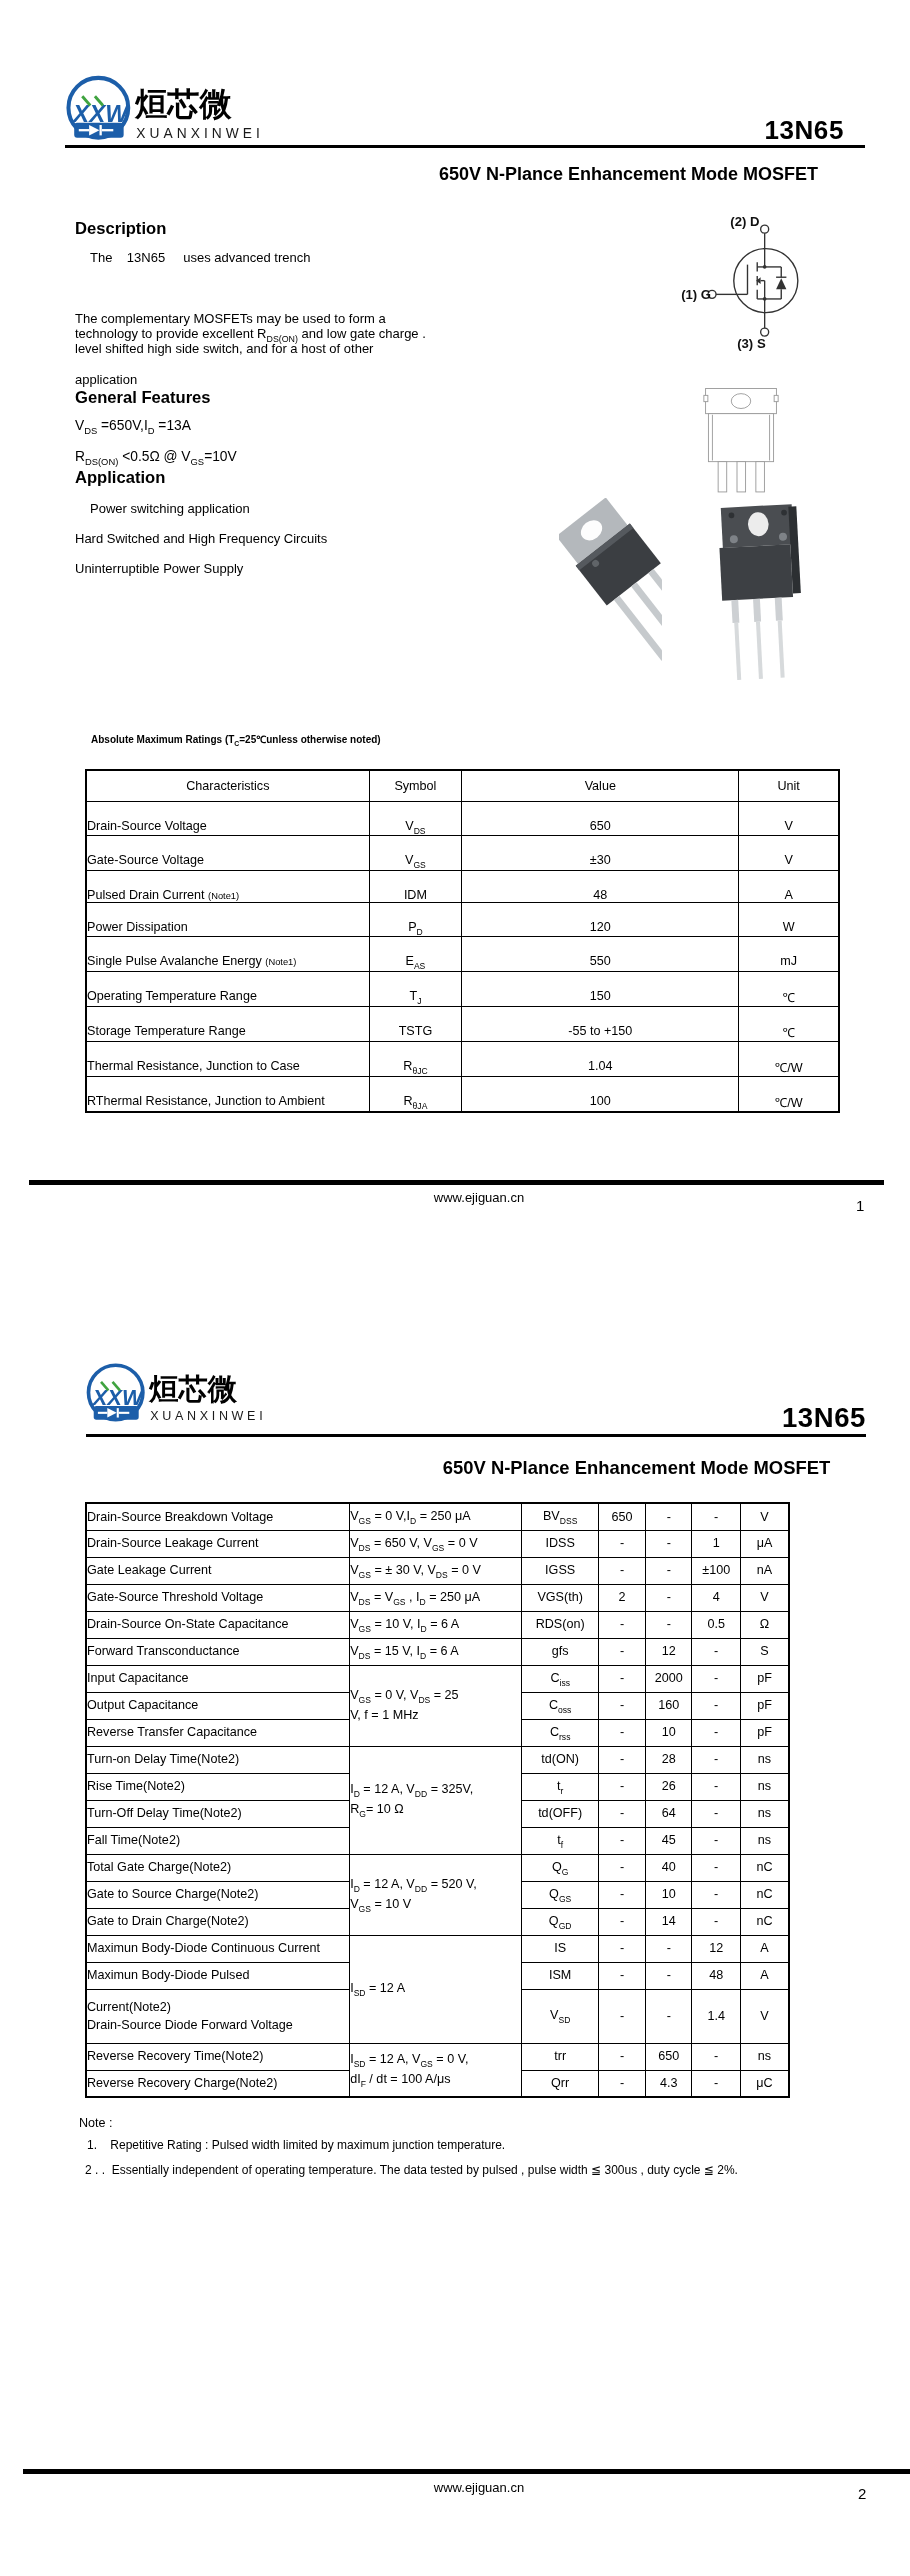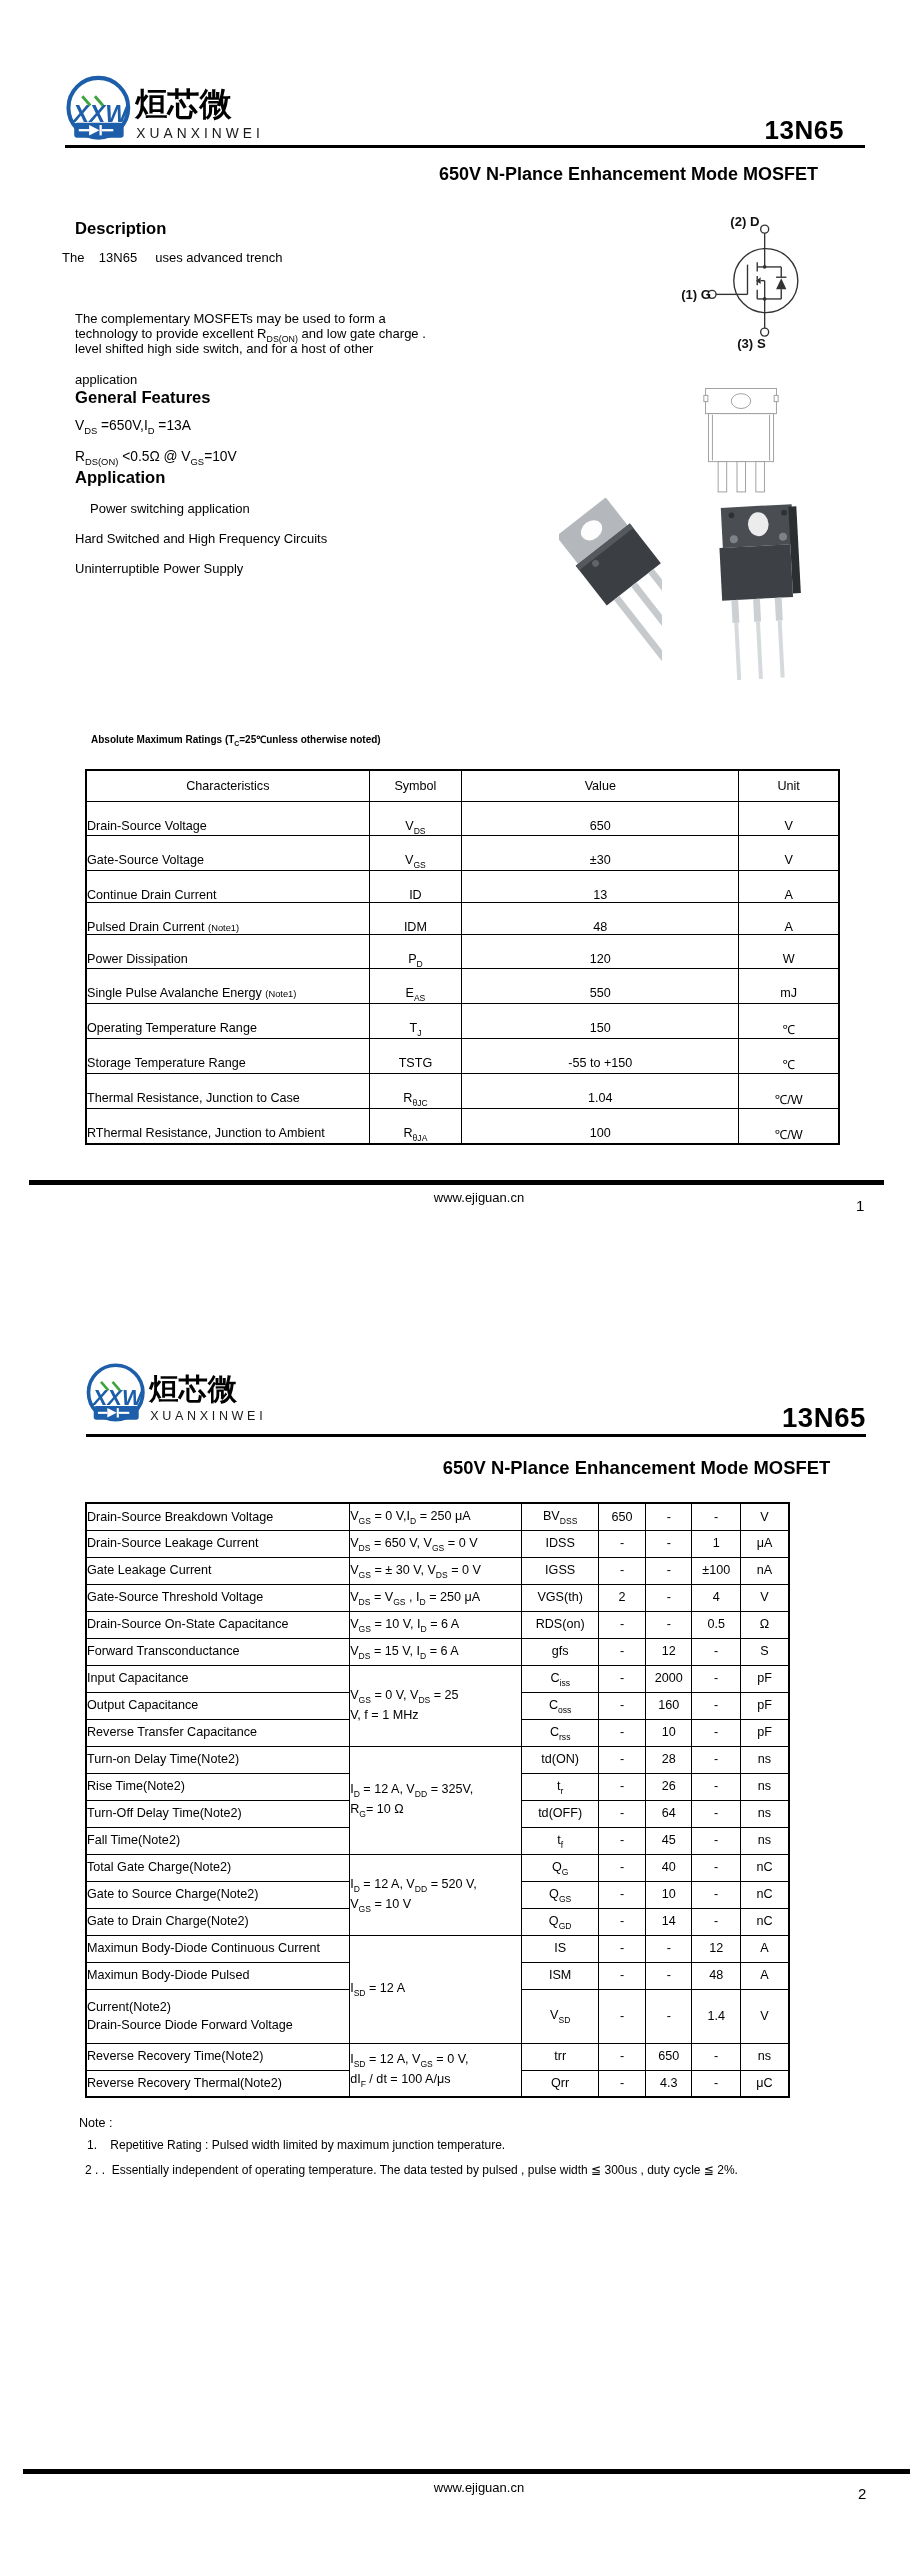--- a/index.html
+++ b/index.html
@@ -52,21 +52,21 @@
       <line x1="64" y1="101" x2="84" y2="101" stroke="#fff" stroke-width="4"></line>
       <text x="122" y="74" font-size="56" font-weight="bold" fill="#000">烜芯微</text>
       <text x="124" y="114" font-size="24" letter-spacing="7" fill="#1a1a1a">XUANXINWEI</text>
     </svg>
 
     <div class="partno" style="left:631px;top:115px;width:213px;font-size:26px;">13N65</div>
     <div class="rule" style="left:65px;top:145px;width:800px;height:2.9px;"></div>
     <div class="subtitle" style="left:402px;top:164px;width:453px;font-size:18px;">650V N-Plance Enhancement Mode MOSFET</div>
 
     <div class="h1" style="left:75px;top:219px;">Description</div>
-    <div class="bodyline pre" style="left:62px;top:250px;">The    13N65     uses advanced trench</div>
+    <div class="bodyline pre" style="left:90px;top:250px;">The    13N65     uses advanced trench</div>
     <div class="bodyline pre" style="left:75px;top:281px;margin-top:45px;">technology to provide excellent R<sub>DS(ON)</sub> and low gate charge .</div>
     <div class="bodyline pre" style="left:75px;top:311px;">The complementary MOSFETs may be used to form a</div>
     <div class="bodyline pre" style="left:75px;top:341px;">level shifted high side switch, and for a host of other</div>
     <div class="bodyline pre" style="left:75px;top:372px;">application</div>
 
     <div class="h1" style="left:75px;top:388px;">General Features</div>
     <div class="gfline pre" style="left:75px;top:418px;">V<sub>DS</sub> =650V,I<sub>D</sub> =13A</div>
     <div class="gfline pre" style="left:75px;top:449px;">R<sub>DS(ON)</sub> &lt;0.5Ω @ V<sub>GS</sub>=10V</div>
 
     <div class="h1" style="left:75px;top:468px;">Application</div>
@@ -176,26 +176,20 @@
             <td class="cc">650</td>
             <td class="cc">V</td>
           </tr>
           <tr>
             <td class="cl">Gate-Source Voltage</td>
             <td class="cc">V<sub>GS</sub></td>
             <td class="cc">±30</td>
             <td class="cc">V</td>
           </tr>
           <tr>
-            <td class="cl">Continue Drain Current</td>
-            <td class="cc">ID</td>
-            <td class="cc">13</td>
-            <td class="cc">A</td>
-          </tr>
-          <tr>
             <td class="cl">Pulsed Drain Current <span class="sm">(Note1)</span></td>
             <td class="cc">IDM</td>
             <td class="cc">48</td>
             <td class="cc">A</td>
           </tr>
           <tr>
             <td class="cl">Power Dissipation</td>
             <td class="cc">P<sub>D</sub></td>
             <td class="cc">120</td>
             <td class="cc">W</td>
@@ -434,21 +428,21 @@
           <tr>
             <td class="cl">Reverse Recovery Time(Note2)</td>
             <td class="cl" rowspan="2">I<sub>SD</sub> = 12 A, V<sub>GS</sub> = 0 V,<br>dI<sub>F</sub> / dt = 100 A/μs</td>
             <td class="cc">trr</td>
             <td class="cc">-</td>
             <td class="cc">650</td>
             <td class="cc">-</td>
             <td class="cc">ns</td>
           </tr>
           <tr>
-            <td class="cl">Reverse Recovery Thermal(Note2)</td>
+            <td class="cl">Reverse Recovery Charge(Note2)</td>
             <td class="cc">Qrr</td>
             <td class="cc">-</td>
             <td class="cc">4.3</td>
             <td class="cc">-</td>
             <td class="cc">μC</td>
           </tr>
         </tbody>
     </table>
 
     <div class="note-line pre" style="left:79px;top:2116px;font-size:12.6px;">Note :</div>

